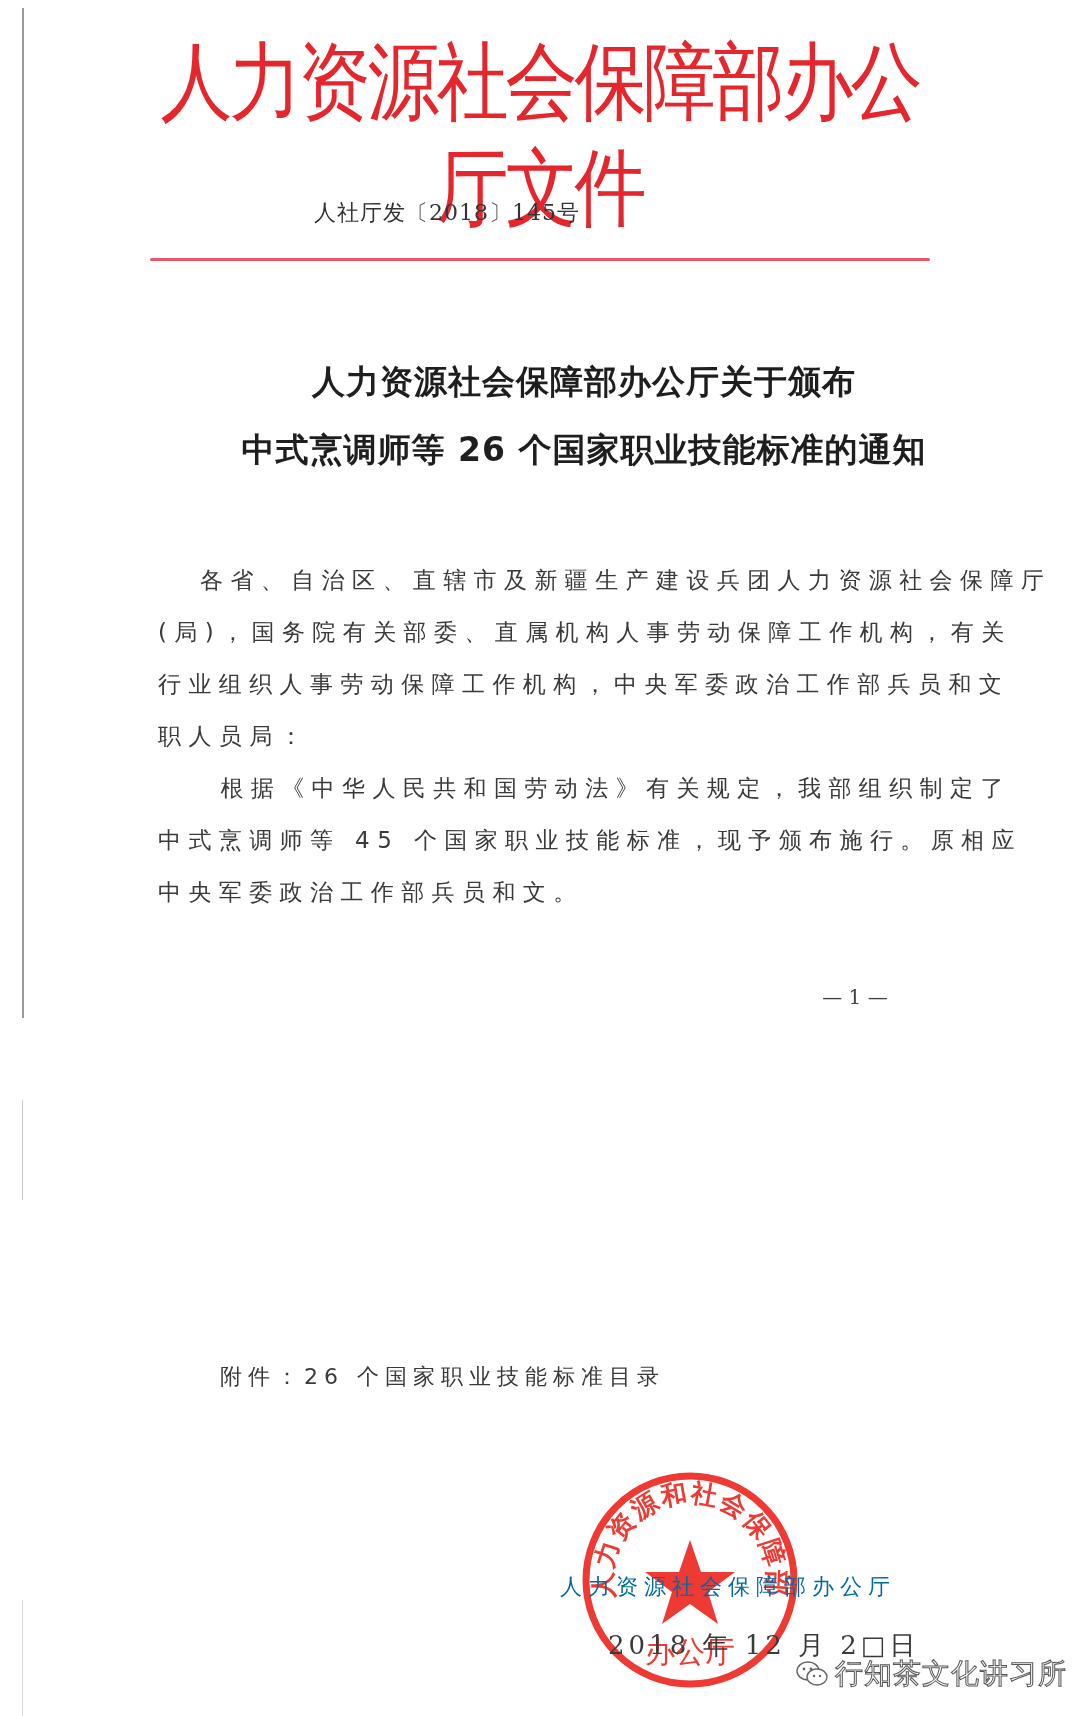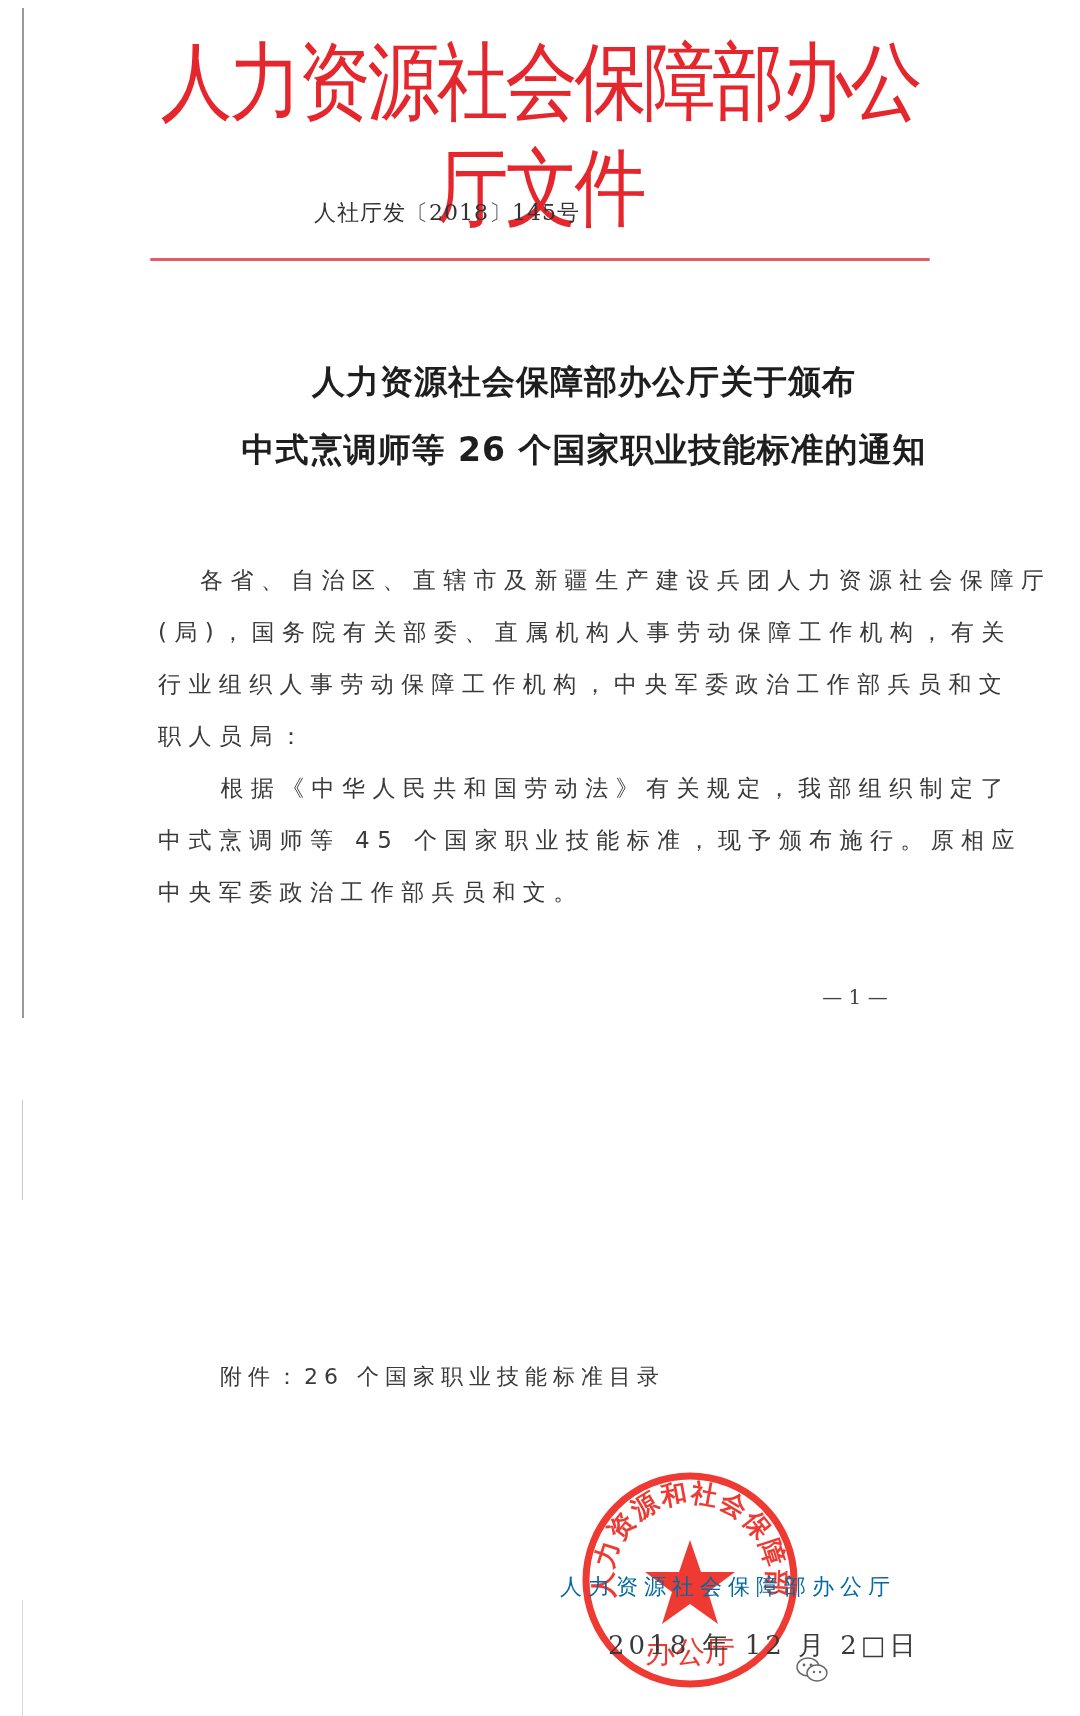--- a/index.html
+++ b/index.html
@@ -195,13 +195,14 @@
   <span>
     <svg width="34" height="30" viewBox="0 0 34 30">
       <ellipse cx="13" cy="12" rx="11" ry="9" fill="#fff" stroke="#666" stroke-width="1.4"></ellipse>
       <ellipse cx="22" cy="18" rx="10" ry="8" fill="#fff" stroke="#666" stroke-width="1.4"></ellipse>
       <circle cx="9" cy="10" r="1.4" fill="#666"></circle>
       <circle cx="16" cy="10" r="1.4" fill="#666"></circle>
       <circle cx="19" cy="17" r="1.2" fill="#666"></circle>
       <circle cx="25" cy="17" r="1.2" fill="#666"></circle>
     </svg>
   </span>
+  <span>行知茶文化讲习所</span>
 </div>
 
 </body></html>

